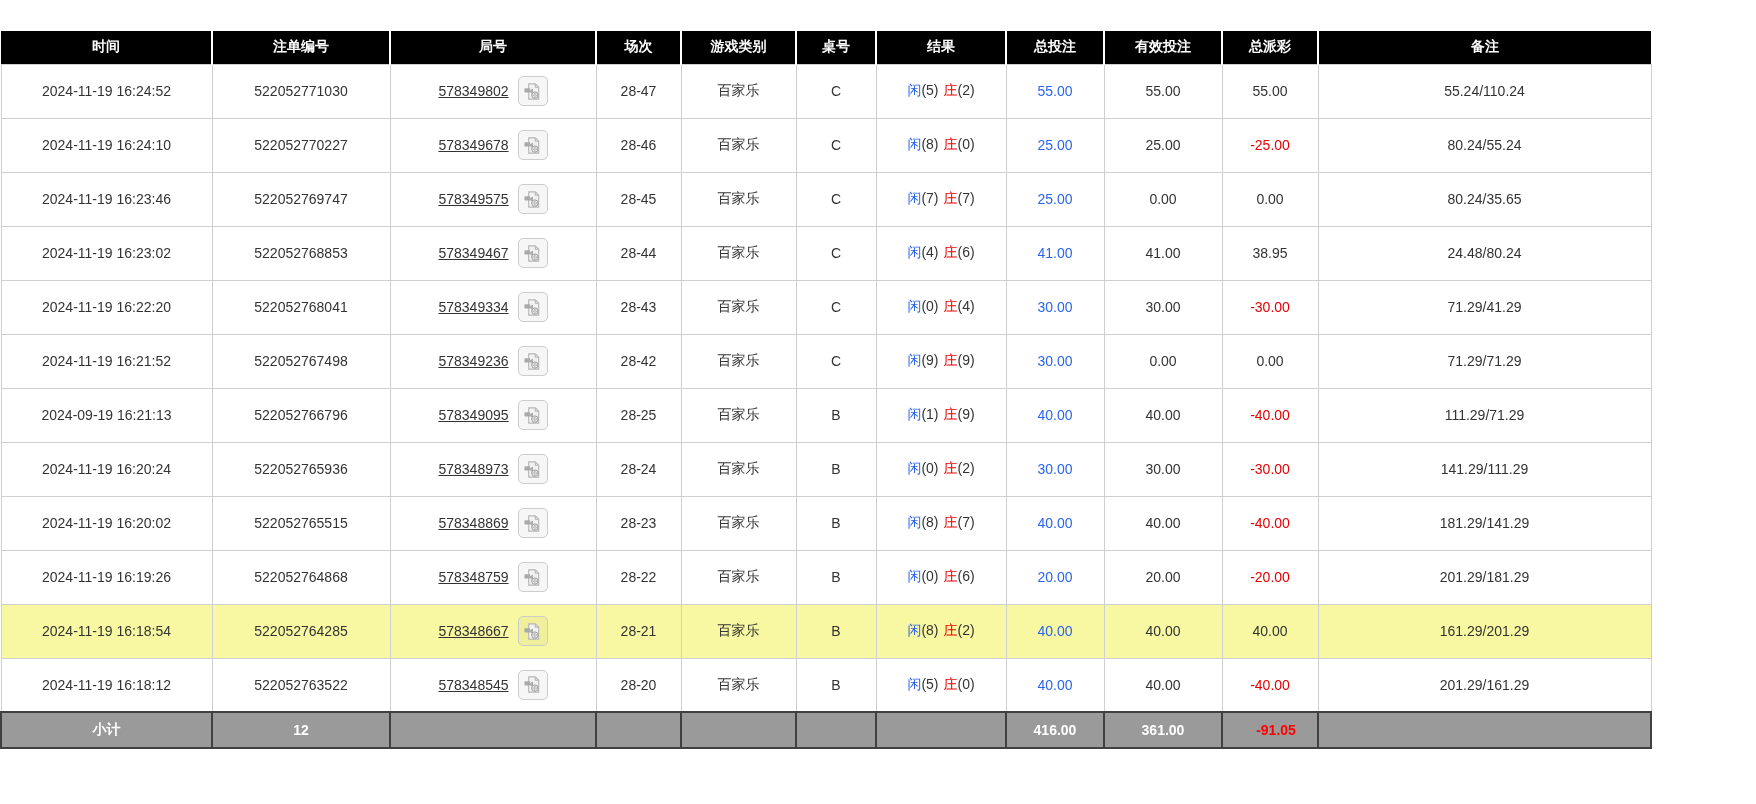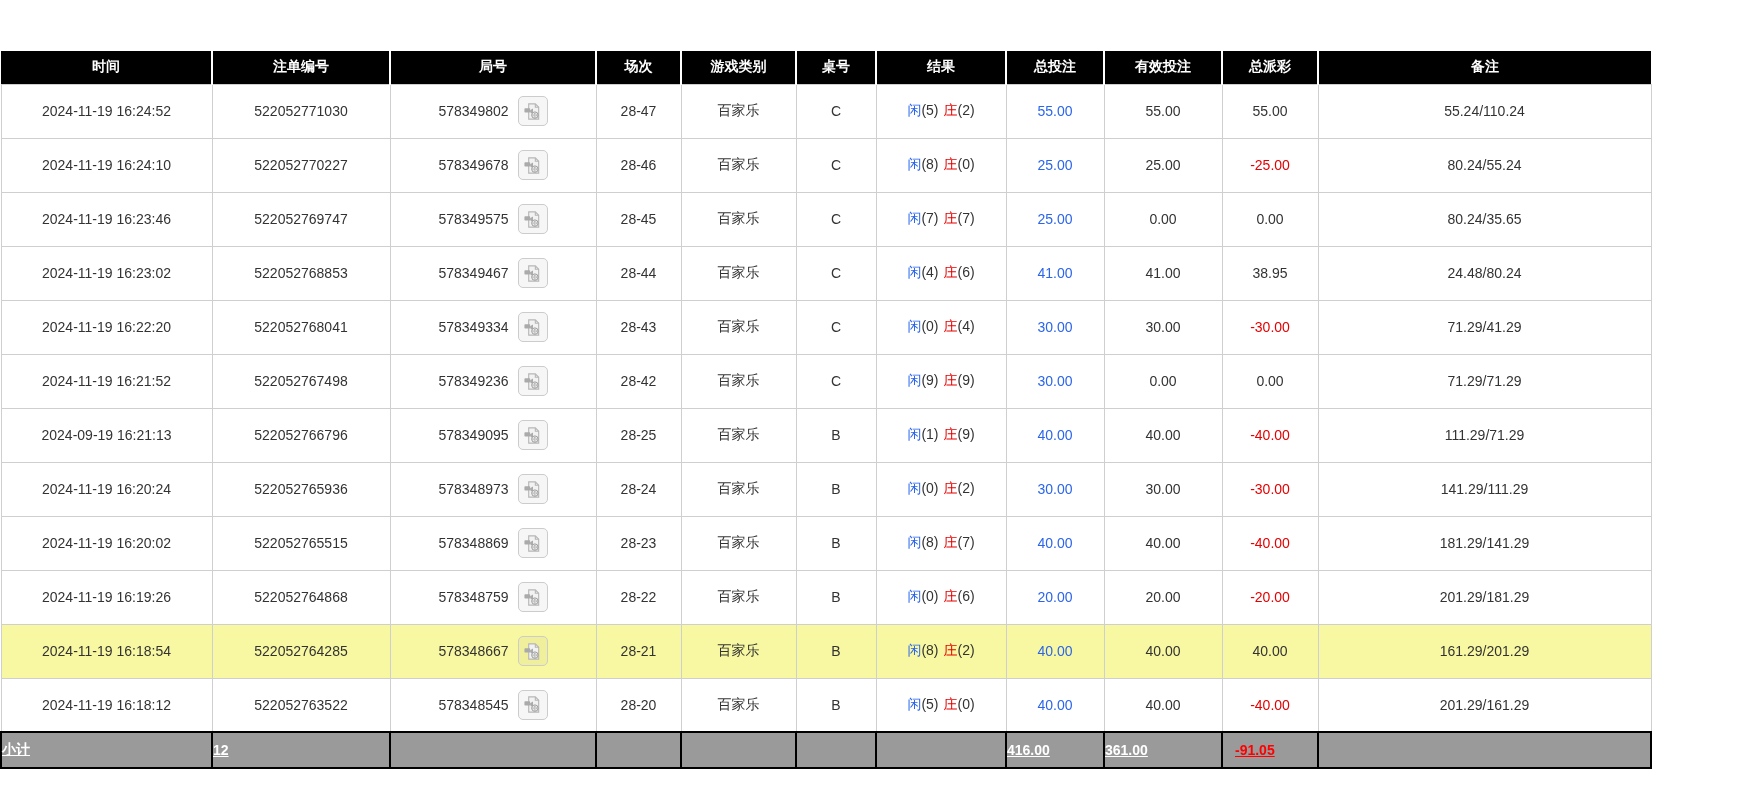--- a/index.html
+++ b/index.html
@@ -1,59 +1,58 @@
 <!DOCTYPE html>
 <html style="--blue: #2b65ec; --red: #e60000; --highlight: #f8f8a2; --header-bg: #000000; --footer-bg: #9a9a9a;"><head>
 <meta charset="utf-8">
 <style>
   * { box-sizing: border-box; }
   html, body { margin: 0; padding: 0; background: #fff; }
   body {
     font-family: "Liberation Sans", "DejaVu Sans", sans-serif;
     width: 1756px; height: 804px; overflow: hidden;
   }
-  .table-wrap { padding-top: 31px; margin-top: 20px; }
+  .table-wrap { padding-top: 31px; }
   table.bet-table { border-collapse: collapse; table-layout: fixed; width: 1650px; }
 
   thead th {
     background: var(--header-bg, #000);
     color: #fff; font-size: 14px; font-weight: bold;
     height: 33px; padding: 0; border-left: 2px solid #fff;
   }
   thead th:first-child { border-left: none; }
 
   tbody td {
     background: #fff; border: 1px solid #cfcfcf;
     height: 54px; padding: 0 4px; text-align: center;
     font-size: 14px; color: #333;
   }
   tbody tr.highlighted td { background: var(--highlight, #f8f8a2); text-align: center; }
 
   .blue { color: var(--blue, #2b65ec); }
   .red  { color: var(--red, #e60000); }
   .neg  { color: var(--red, #e60000); }
 
-  .round-inner { display: inline-flex; align-items: center; justify-content: center; gap: 9px; }
+  .round-inner { display: inline-flex; align-items: center; justify-content: center; gap: 9px; text-decoration: underline; }
   .replay-btn {
     width: 30px; height: 30px; padding: 0;
     border: 1px solid #ccc; border-radius: 5px;
     background: rgba(0,0,0,0.035);
     display: inline-flex; align-items: center; justify-content: center;
     cursor: pointer;
   }
   .replay-btn svg { display: block; }
 
   .banker-group { margin-left: 5px; }
 
   tfoot td {
     background: var(--footer-bg, #9a9a9a);
     color: #fff; font-size: 14px; font-weight: bold;
-    height: 36px; padding: 0; 
-    border: 2px solid #000000;
-    text-decoration: underline;
+    height: 36px; padding: 0; text-align: center;
+    border: 2px solid #404040;
   }
   tfoot td.neg { color: #ff0000; padding-left: 12px; }
 </style>
 </head>
 <body>
 
 <div class="table-wrap">
   <table class="bet-table">
     <colgroup>
       <col style="width:211px">

